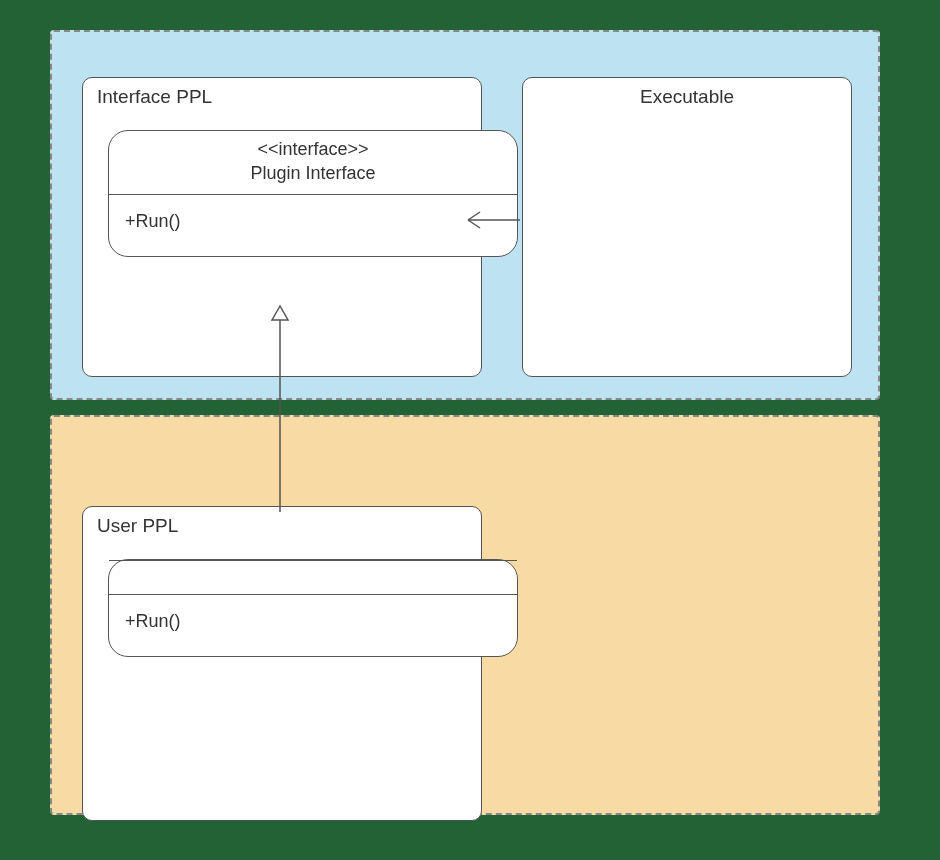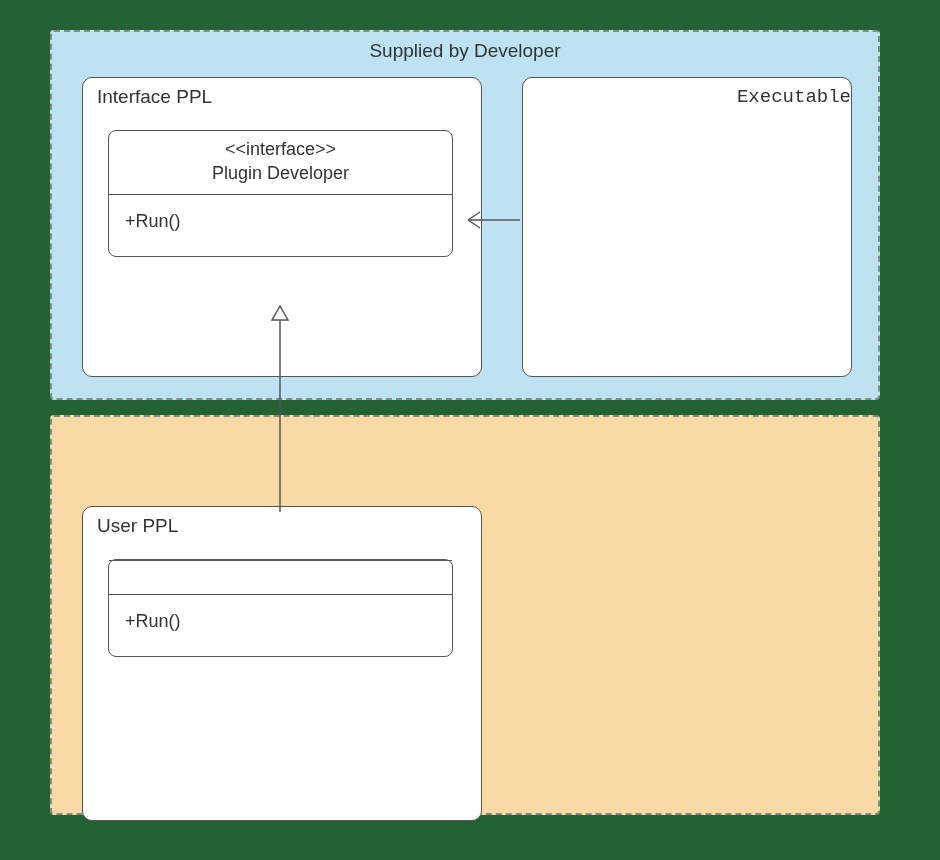--- a/index.html
+++ b/index.html
@@ -50,23 +50,22 @@
     position: absolute;
     top: 8px;
     left: 14px;
     font-size: 19px;
   }
   .package-title-center {
     position: absolute;
     top: 8px;
     left: 0;
     right: 0;
-    text-align: right;
+    text-align: center;
     font-size: 19px;
-    font-family: Liberation Mono, monospace;
   }
   .interface-ppl {
     left: 30px;
     top: 45px;
     width: 400px;
     height: 300px;
   }
   .executable {
     left: 470px;
     top: 45px;
@@ -78,22 +77,22 @@
     top: 45px;
     width: 400px;
     height: 315px;
     margin-top: 44px;
   }
   .class-box {
     position: absolute;
     left: 25px;
     background: #fff;
     border: 1.5px solid #555;
-    border-radius: 8px;
-    width: 345px;
+    border-radius: 20px;
+    width: 410px;
   }
   .class-interface {
     top: 52px;
   }
   .class-user {
     top: 52px;
   }
   .class-header {
     text-align: center;
     padding: 6px 4px 8px 4px;
@@ -118,29 +117,28 @@
     top: 0;
     width: 940px;
     height: 860px;
     pointer-events: none;
   }
 </style>
 </head>
 <body>
 
 <div class="region region-developer">
-  <div class="region-title">Supplied by Developer</div>
 
   <div class="package-box interface-ppl">
     <div class="package-title">Interface PPL</div>
 
     <div class="class-box class-interface">
       <div class="class-header">
         <span class="class-stereotype">&lt;&lt;interface&gt;&gt;</span>
-        <span>Plugin Developer</span>
+        <span>Plugin Interface</span>
       </div>
       <div class="class-ops">
         <div>+Run()</div>
       </div>
     </div>
   </div>
 
   <div class="package-box executable">
     <div class="package-title-center">Executable</div>
   </div>

